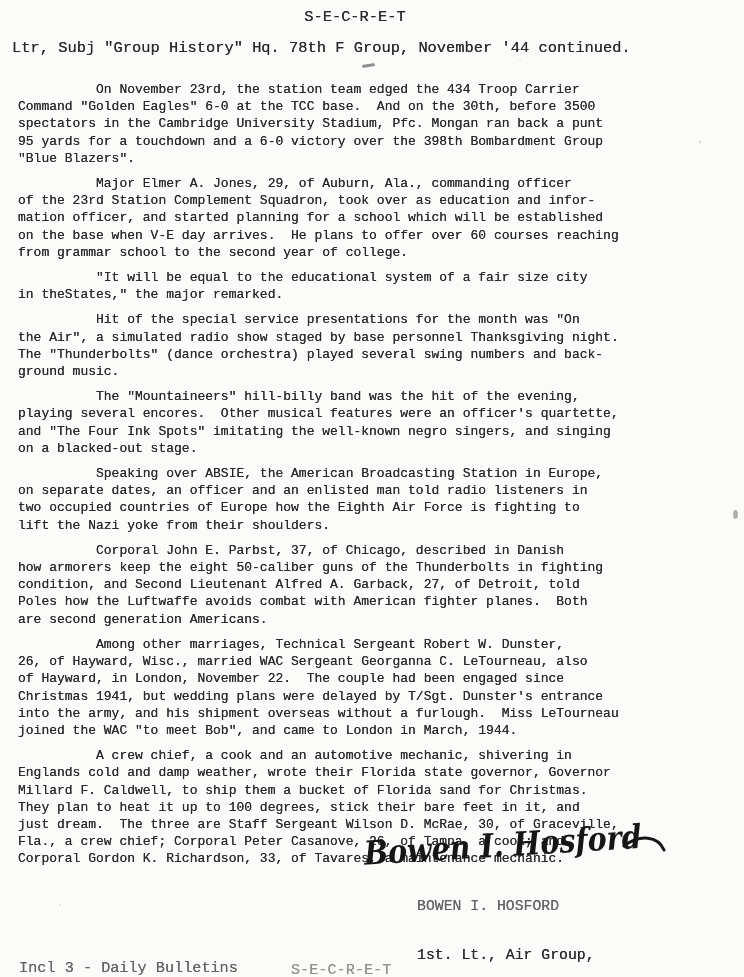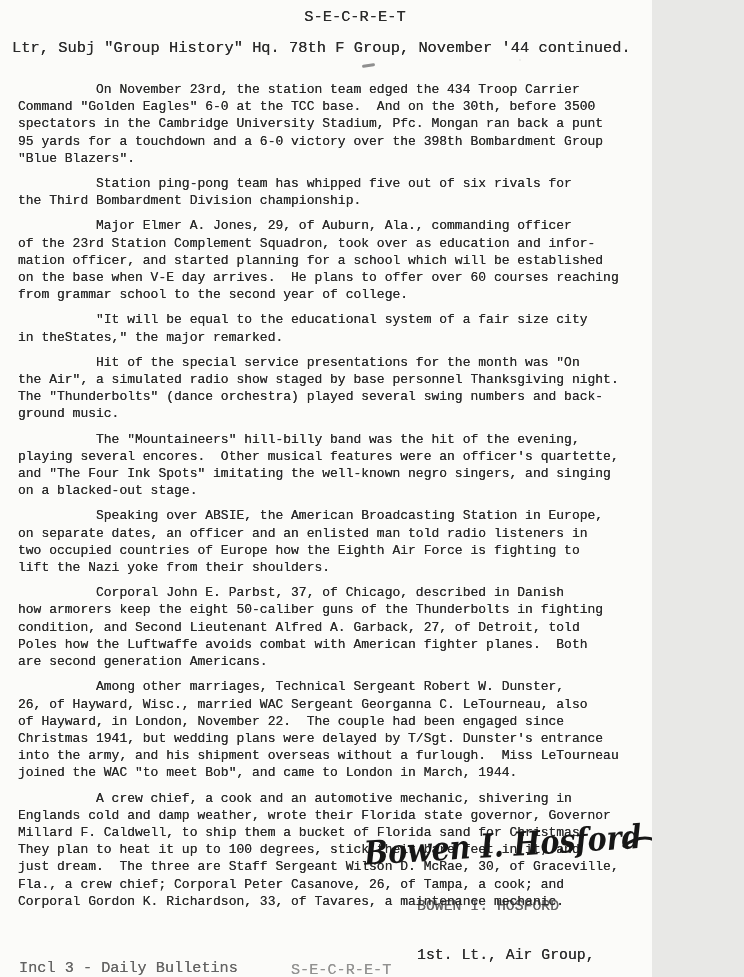--- a/index.html
+++ b/index.html
@@ -1,18 +1,18 @@
 <!DOCTYPE html>
 <html><head>
 <meta charset="utf-8">
 <style>
   html, body { margin: 0; padding: 0; background: #e8e8e6; }
   .page {
     position: relative;
-    width: 652px;
+    width: 744px;
     height: 977px;
     background:
       radial-gradient(3px 3px at 700px 142px, rgba(120,120,120,.35), transparent 70%),
       radial-gradient(2px 2px at 60px 905px, rgba(120,120,120,.3), transparent 70%),
       radial-gradient(2px 2px at 520px 60px, rgba(140,140,140,.25), transparent 70%),
       #fbfbf9;
     overflow: hidden;
     font-family: "Liberation Mono", "DejaVu Sans Mono", monospace;
     color: #2a2a2a;
   }
@@ -65,22 +65,20 @@
 
   <div class="artifact-dash"></div>
   <div class="artifact-speck"></div>
 
   <div class="body-text">
     <p class="para typed">          On November 23rd, the station team edged the 434 Troop Carrier
 Command "Golden Eagles" 6-0 at the TCC base.  And on the 30th, before 3500
 spectators in the Cambridge University Stadium, Pfc. Mongan ran back a punt
 95 yards for a touchdown and a 6-0 victory over the 398th Bombardment Group
 "Blue Blazers".</p>
-    <p class="para typed">          Station ping-pong team has whipped five out of six rivals for
-the Third Bombardment Division championship.</p>
     <p class="para typed">          Major Elmer A. Jones, 29, of Auburn, Ala., commanding officer
 of the 23rd Station Complement Squadron, took over as education and infor-
 mation officer, and started planning for a school which will be established
 on the base when V-E day arrives.  He plans to offer over 60 courses reaching
 from grammar school to the second year of college.</p>
     <p class="para typed">          "It will be equal to the educational system of a fair size city
 in theStates," the major remarked.</p>
     <p class="para typed">          Hit of the special service presentations for the month was "On
 the Air", a simulated radio show staged by base personnel Thanksgiving night.
 The "Thunderbolts" (dance orchestra) played several swing numbers and back-

